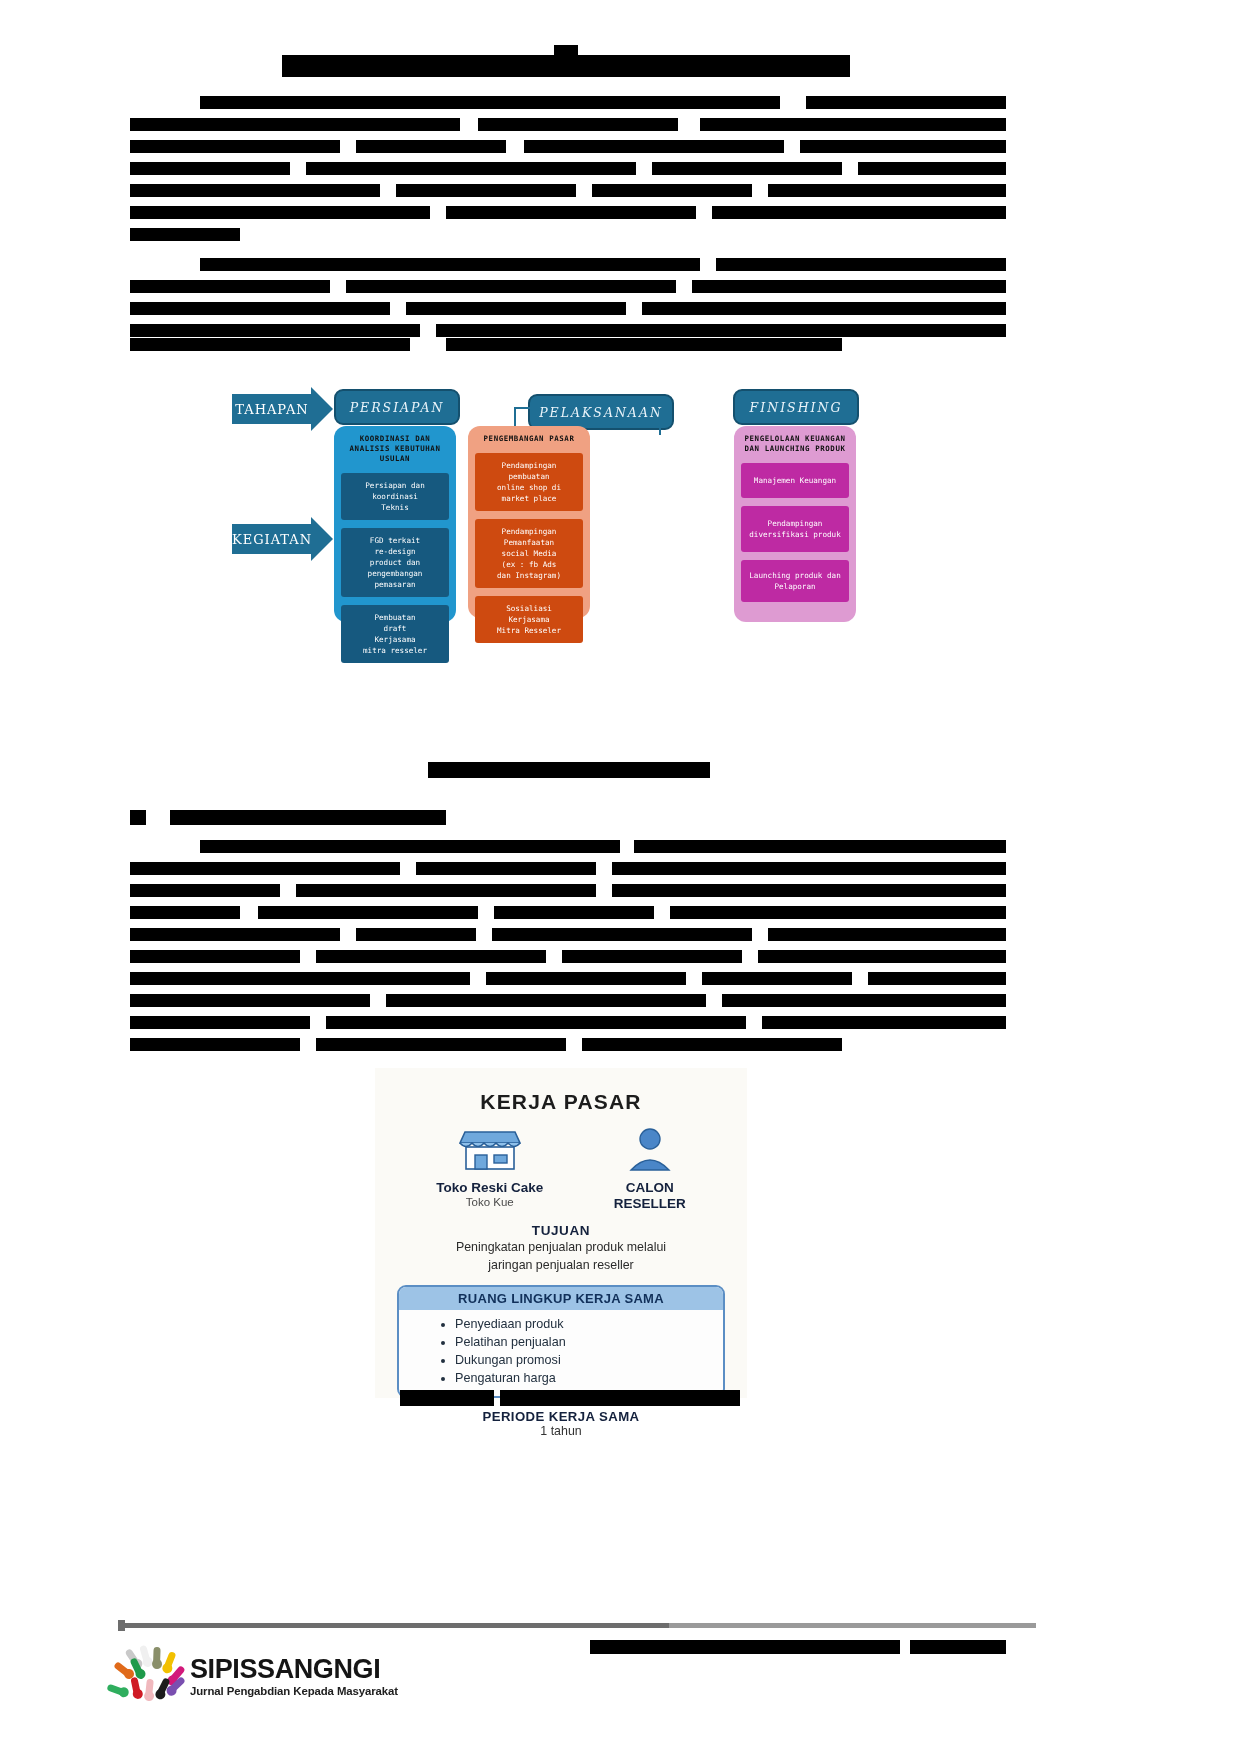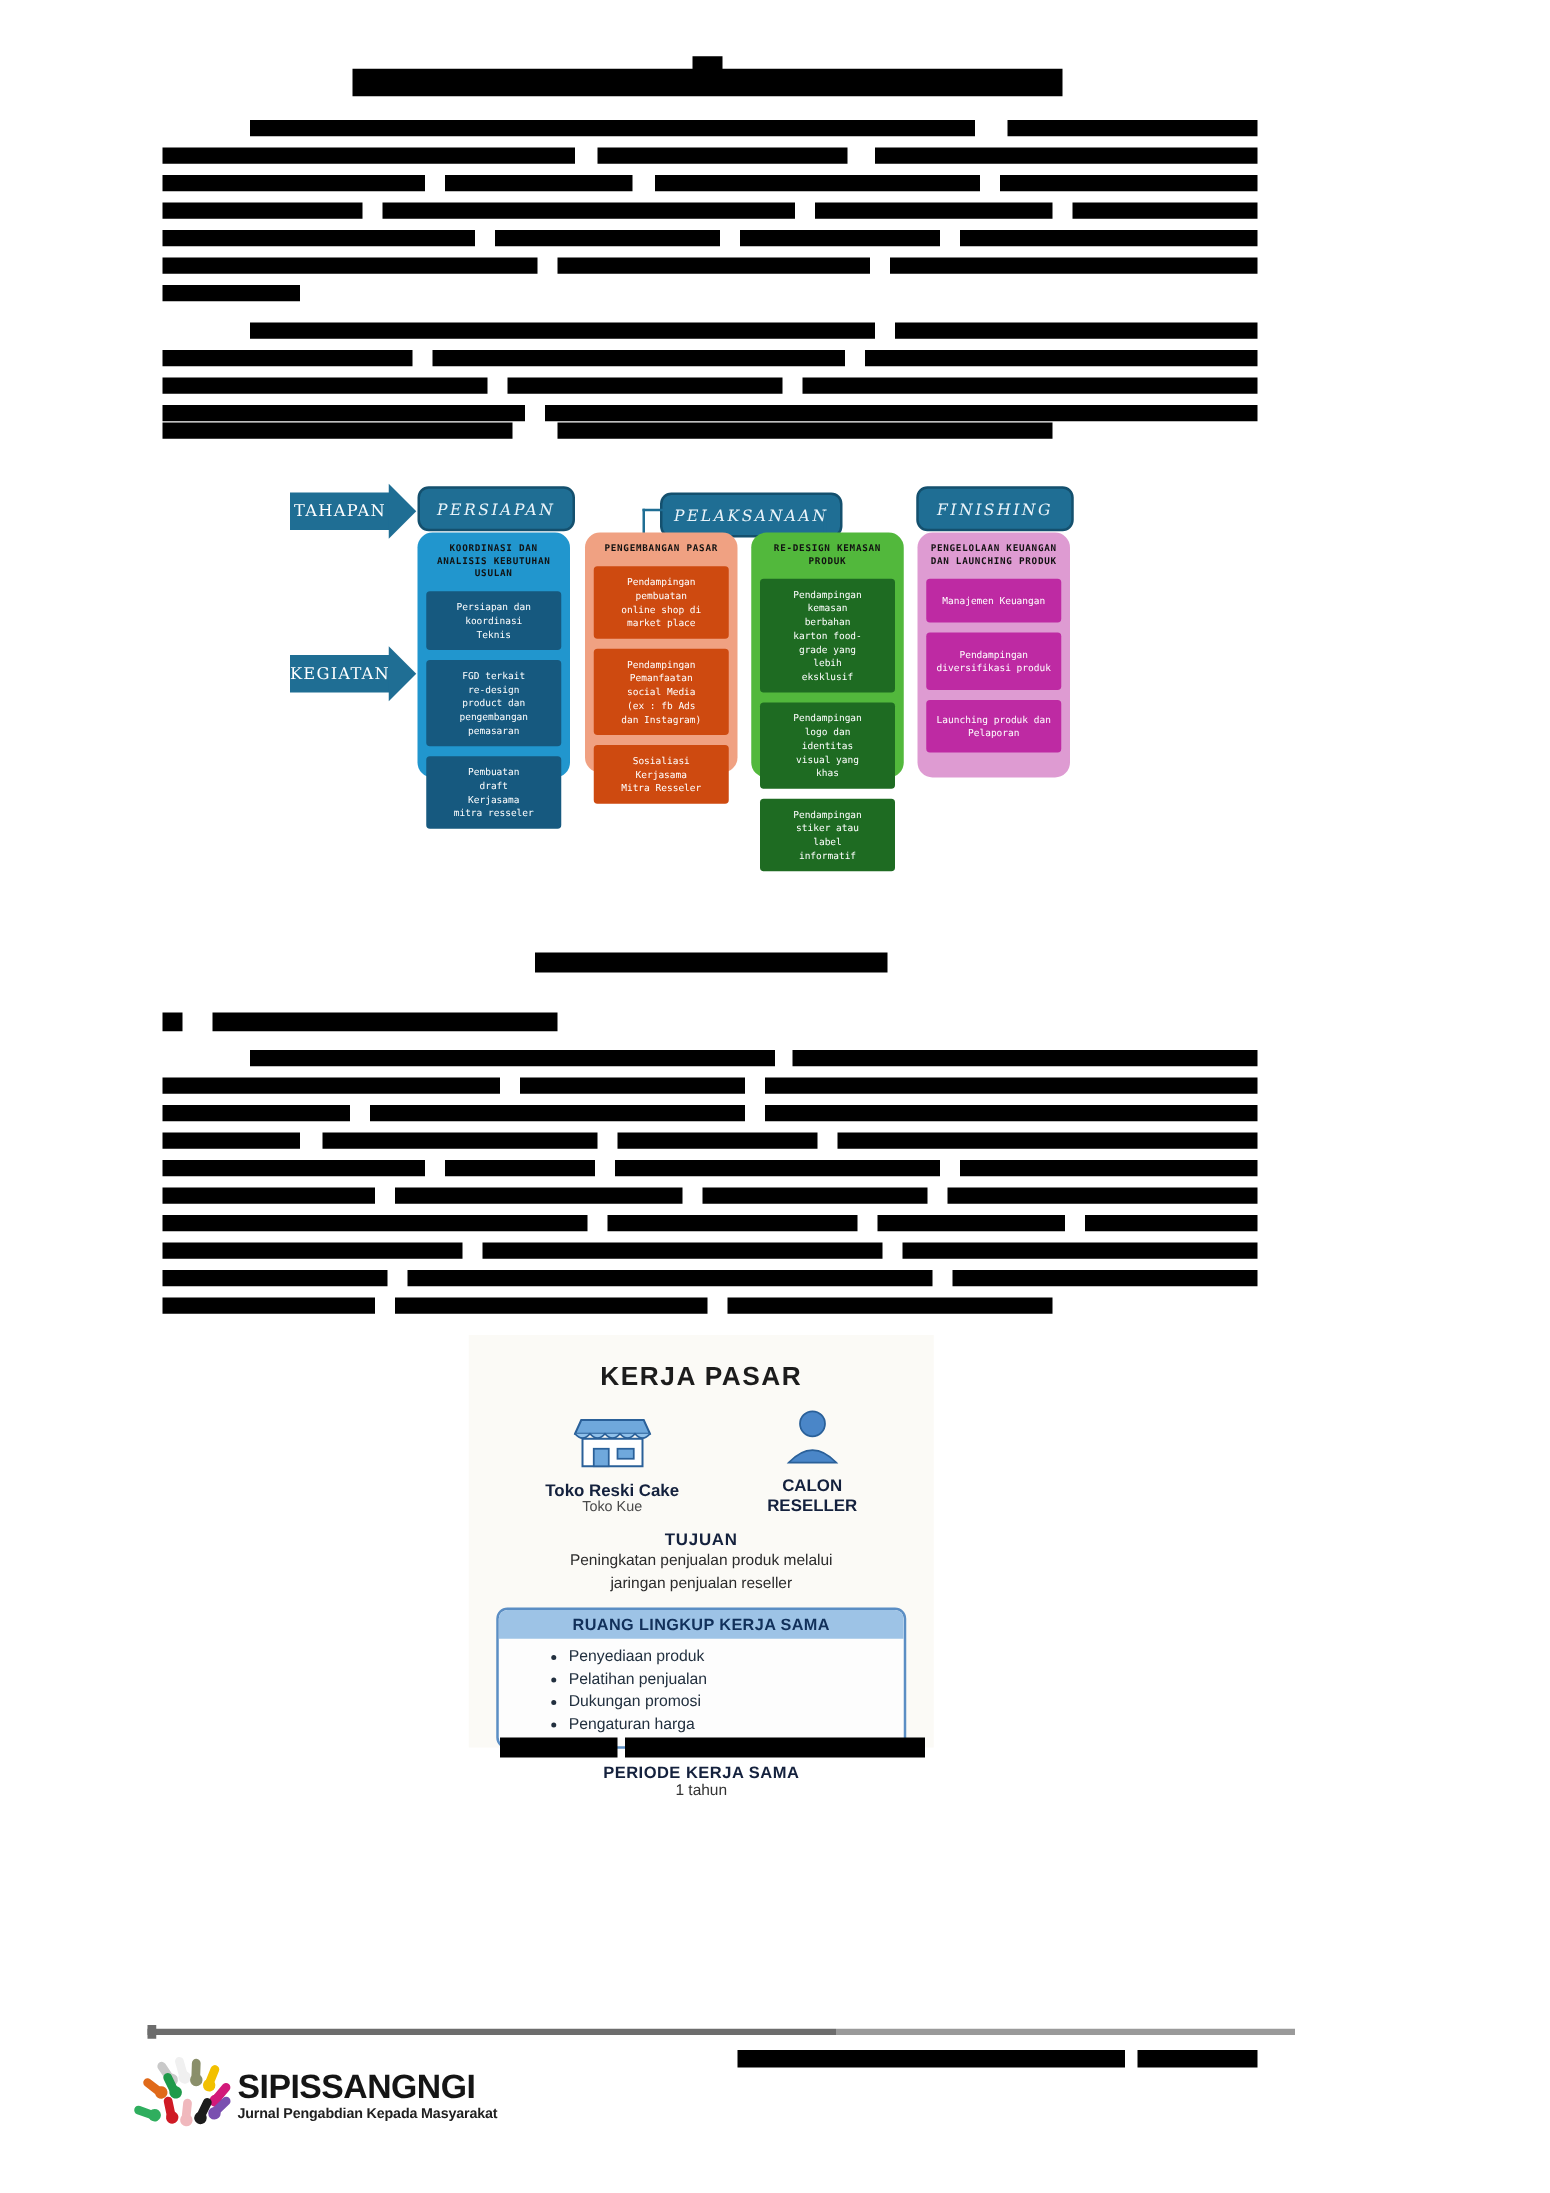--- a/index.html
+++ b/index.html
@@ -25,21 +25,21 @@
         letter-spacing:.6px;line-height:1.35;color:#111;margin-bottom:9px;}
   .cell{font-family:"DejaVu Sans Mono",monospace;font-size:7.6px;line-height:1.45;color:#fff;
         text-align:center;border-radius:3px;padding:7px 20px;margin-bottom:8px;}
   .connector{position:absolute;border-left:2px solid #1F6E94;border-top:2px solid #1F6E94;}
 
   
   
   .info{position:absolute;left:375px;top:1068px;width:372px;height:330px;background:#fbfaf6;}
   .info h2{margin:0;padding-top:22px;text-align:center;font-family:"Liberation Sans",sans-serif;
         font-size:21px;font-weight:bold;letter-spacing:1.2px;color:#1c1c1c;}
-  .parties{display:flex;justify-content:space-around;align-items:flex-end;margin-top:12px;padding:0 26px;}
+  .parties{display:flex;justify-content:space-around;align-items:flex-start;margin-top:12px;padding:0 26px;}
   .party{text-align:center;font-family:"Liberation Sans",sans-serif;}
   .party .nm{font-size:13.5px;font-weight:bold;color:#14213d;margin-top:4px;line-height:1.15;}
   .party .sub{font-size:11.5px;color:#4a4a4a;}
   .tujuan{text-align:center;margin-top:12px;font-family:"Liberation Sans",sans-serif;}
   .tujuan .lbl{font-size:13.5px;font-weight:bold;letter-spacing:.6px;color:#14213d;}
   .tujuan .txt{font-size:12.4px;color:#2b2b2b;line-height:1.25;margin-top:2px;}
   .scope{margin:12px 22px 0 22px;border:2px solid #5b8ec4;border-radius:9px;background:#fdfdfd;overflow:hidden;}
   .scope .hd{background:#9dc3e6;text-align:center;font-family:"Liberation Sans",sans-serif;font-weight:bold;
         font-size:13px;color:#11305a;padding:4px 0;letter-spacing:.3px;}
   .scope ul{margin:6px 0 8px 0;padding-left:56px;font-family:"Liberation Sans",sans-serif;
@@ -135,26 +135,20 @@
       <div class="cell" style="background:#16597F;">Pembuatan draft Kerjasama mitra resseler</div>
     </div>
 
     <div class="col" style="left:250px;top:44px;width:122px;height:192px;background:#F0A182;">
       <div class="col-head">PENGEMBANGAN PASAR</div>
       <div class="cell" style="background:#CE4A10;">Pendampingan pembuatan online shop di  market place</div>
       <div class="cell" style="background:#CE4A10;">Pendampingan Pemanfaatan social Media (ex :   fb Ads dan Instagram)</div>
       <div class="cell" style="background:#CE4A10;">Sosialiasi Kerjasama Mitra Resseler</div>
     </div>
 
-    <div class="col" style="left:383px;top:44px;width:122px;height:196px;background:#52B83C;">
-      <div class="col-head">RE-DESIGN KEMASAN PRODUK</div>
-      <div class="cell" style="background:#1E6B22;">Pendampingan kemasan berbahan karton food-grade yang lebih eksklusif</div>
-      <div class="cell" style="background:#1E6B22;">Pendampingan logo dan identitas visual yang khas</div>
-      <div class="cell" style="background:#1E6B22;">Pendampingan stiker atau label informatif</div>
-    </div>
 
     <div class="col" style="left:516px;top:44px;width:122px;height:196px;background:#DE9BD2;">
       <div class="col-head">PENGELOLAAN KEUANGAN DAN LAUNCHING PRODUK</div>
       <div class="cell" style="background:#BE2AA3;padding:12px 4px;">Manajemen Keuangan</div>
       <div class="cell" style="background:#BE2AA3;padding:12px 4px;">Pendampingan diversifikasi produk</div>
       <div class="cell" style="background:#BE2AA3;padding:10px 4px;">Launching produk dan Pelaporan</div>
     </div>
   </div>
 
   <div>

